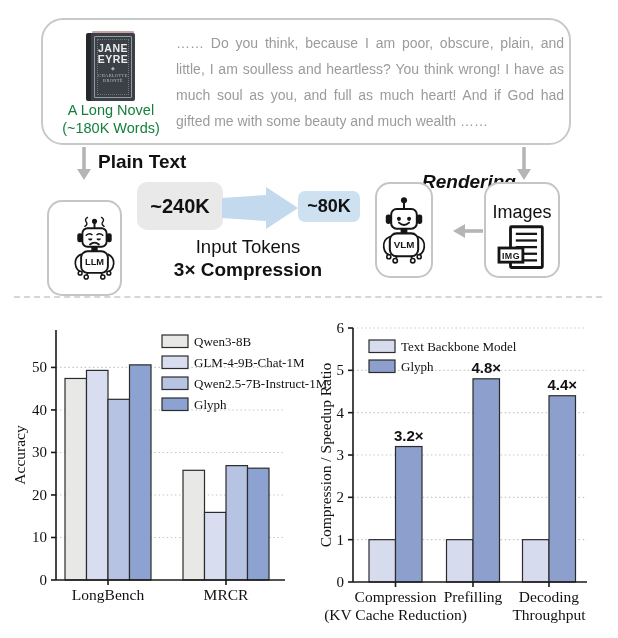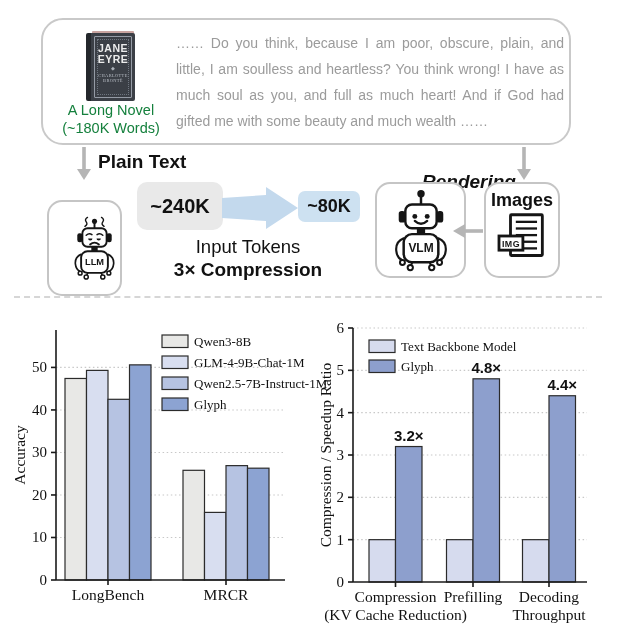--- a/index.html
+++ b/index.html
@@ -37,21 +37,21 @@
   .tok-before{left:137px;top:182px;width:86px;height:48px;background:#e9e9e9;border-radius:10px;
       display:flex;align-items:center;justify-content:center;font-size:20px;font-weight:bold;}
   .tok-after{left:298px;top:191px;width:62px;height:31px;background:#cde1f1;border-radius:7px;
       display:flex;align-items:center;justify-content:center;font-size:18px;font-weight:bold;}
   .io-wrap{left:158px;top:235px;width:180px;text-align:center;}
   .io-line1{font-size:18.5px;line-height:23px;}
   .io-line2{font-size:19px;line-height:24px;font-weight:bold;}
 
   .images-box{left:484px;top:182px;width:76px;height:96px;border:2.5px solid #c5c5c5;border-radius:15px;background:#fff;
       box-sizing:border-box;text-align:center;}
-  .images-title{margin-top:6px;font-size:18px;font-weight:bold;}
+  .images-title{margin-top:18px;font-size:18px;font-weight:normal;}
 
   .divider{left:14px;top:296px;width:588px;height:0;border-top:2px dashed #d6d6d6;}
 
   
   svg.chart{overflow:visible;}
   .chart text{font-family:"Liberation Serif",serif;fill:#111;}
   .chart .grid{stroke:#c8c8c8;stroke-width:1.1;stroke-dasharray:1.5 2.6;}
   .chart .ax{stroke:#1a1a1a;stroke-width:1.6;}
   .chart .bar{stroke:#2b2b2b;stroke-width:1.2;}
   .chart .tick{font-size:15px;}
@@ -137,21 +137,21 @@
     <polygon points="0,14 44,11 44,3 76,24 44,45 44,37 0,34" fill="#c3d9ed"></polygon>
   </svg>
   <div class="abs tok-after">
     <span>~80K</span>
   </div>
   <div class="abs io-wrap">
     <div class="io-line1">Input Tokens</div>
     <div class="io-line2">3× Compression</div>
   </div>
 
-  <div class="abs agent-box" style="left:375px;top:182px;width:91px;align-items:center;">
+  <div class="abs agent-box" style="left:375px;top:182px;width:58px;align-items:center;">
     <svg width="66" height="88" viewBox="0 0 80 104">
       <g fill="none" stroke="#151515" stroke-width="3" stroke-linecap="round">
         <line x1="40" y1="21" x2="40" y2="11"></line>
         <rect x="21" y="21" width="38" height="29" rx="8" fill="#fff"></rect>
         <rect x="13" y="29" width="8" height="14" rx="3.5" fill="#151515" stroke="none"></rect>
         <rect x="59" y="29" width="8" height="14" rx="3.5" fill="#151515" stroke="none"></rect>
         <circle cx="32.5" cy="35.5" r="3" fill="#151515" stroke="none"></circle>
         <circle cx="47.5" cy="35.5" r="3" fill="#151515" stroke="none"></circle>
         <path d="M32.5 41 q7.5 7 15 0" stroke-width="2.8"></path>
         <rect x="35" y="50" width="10" height="7" fill="#151515" stroke="none"></rect>

